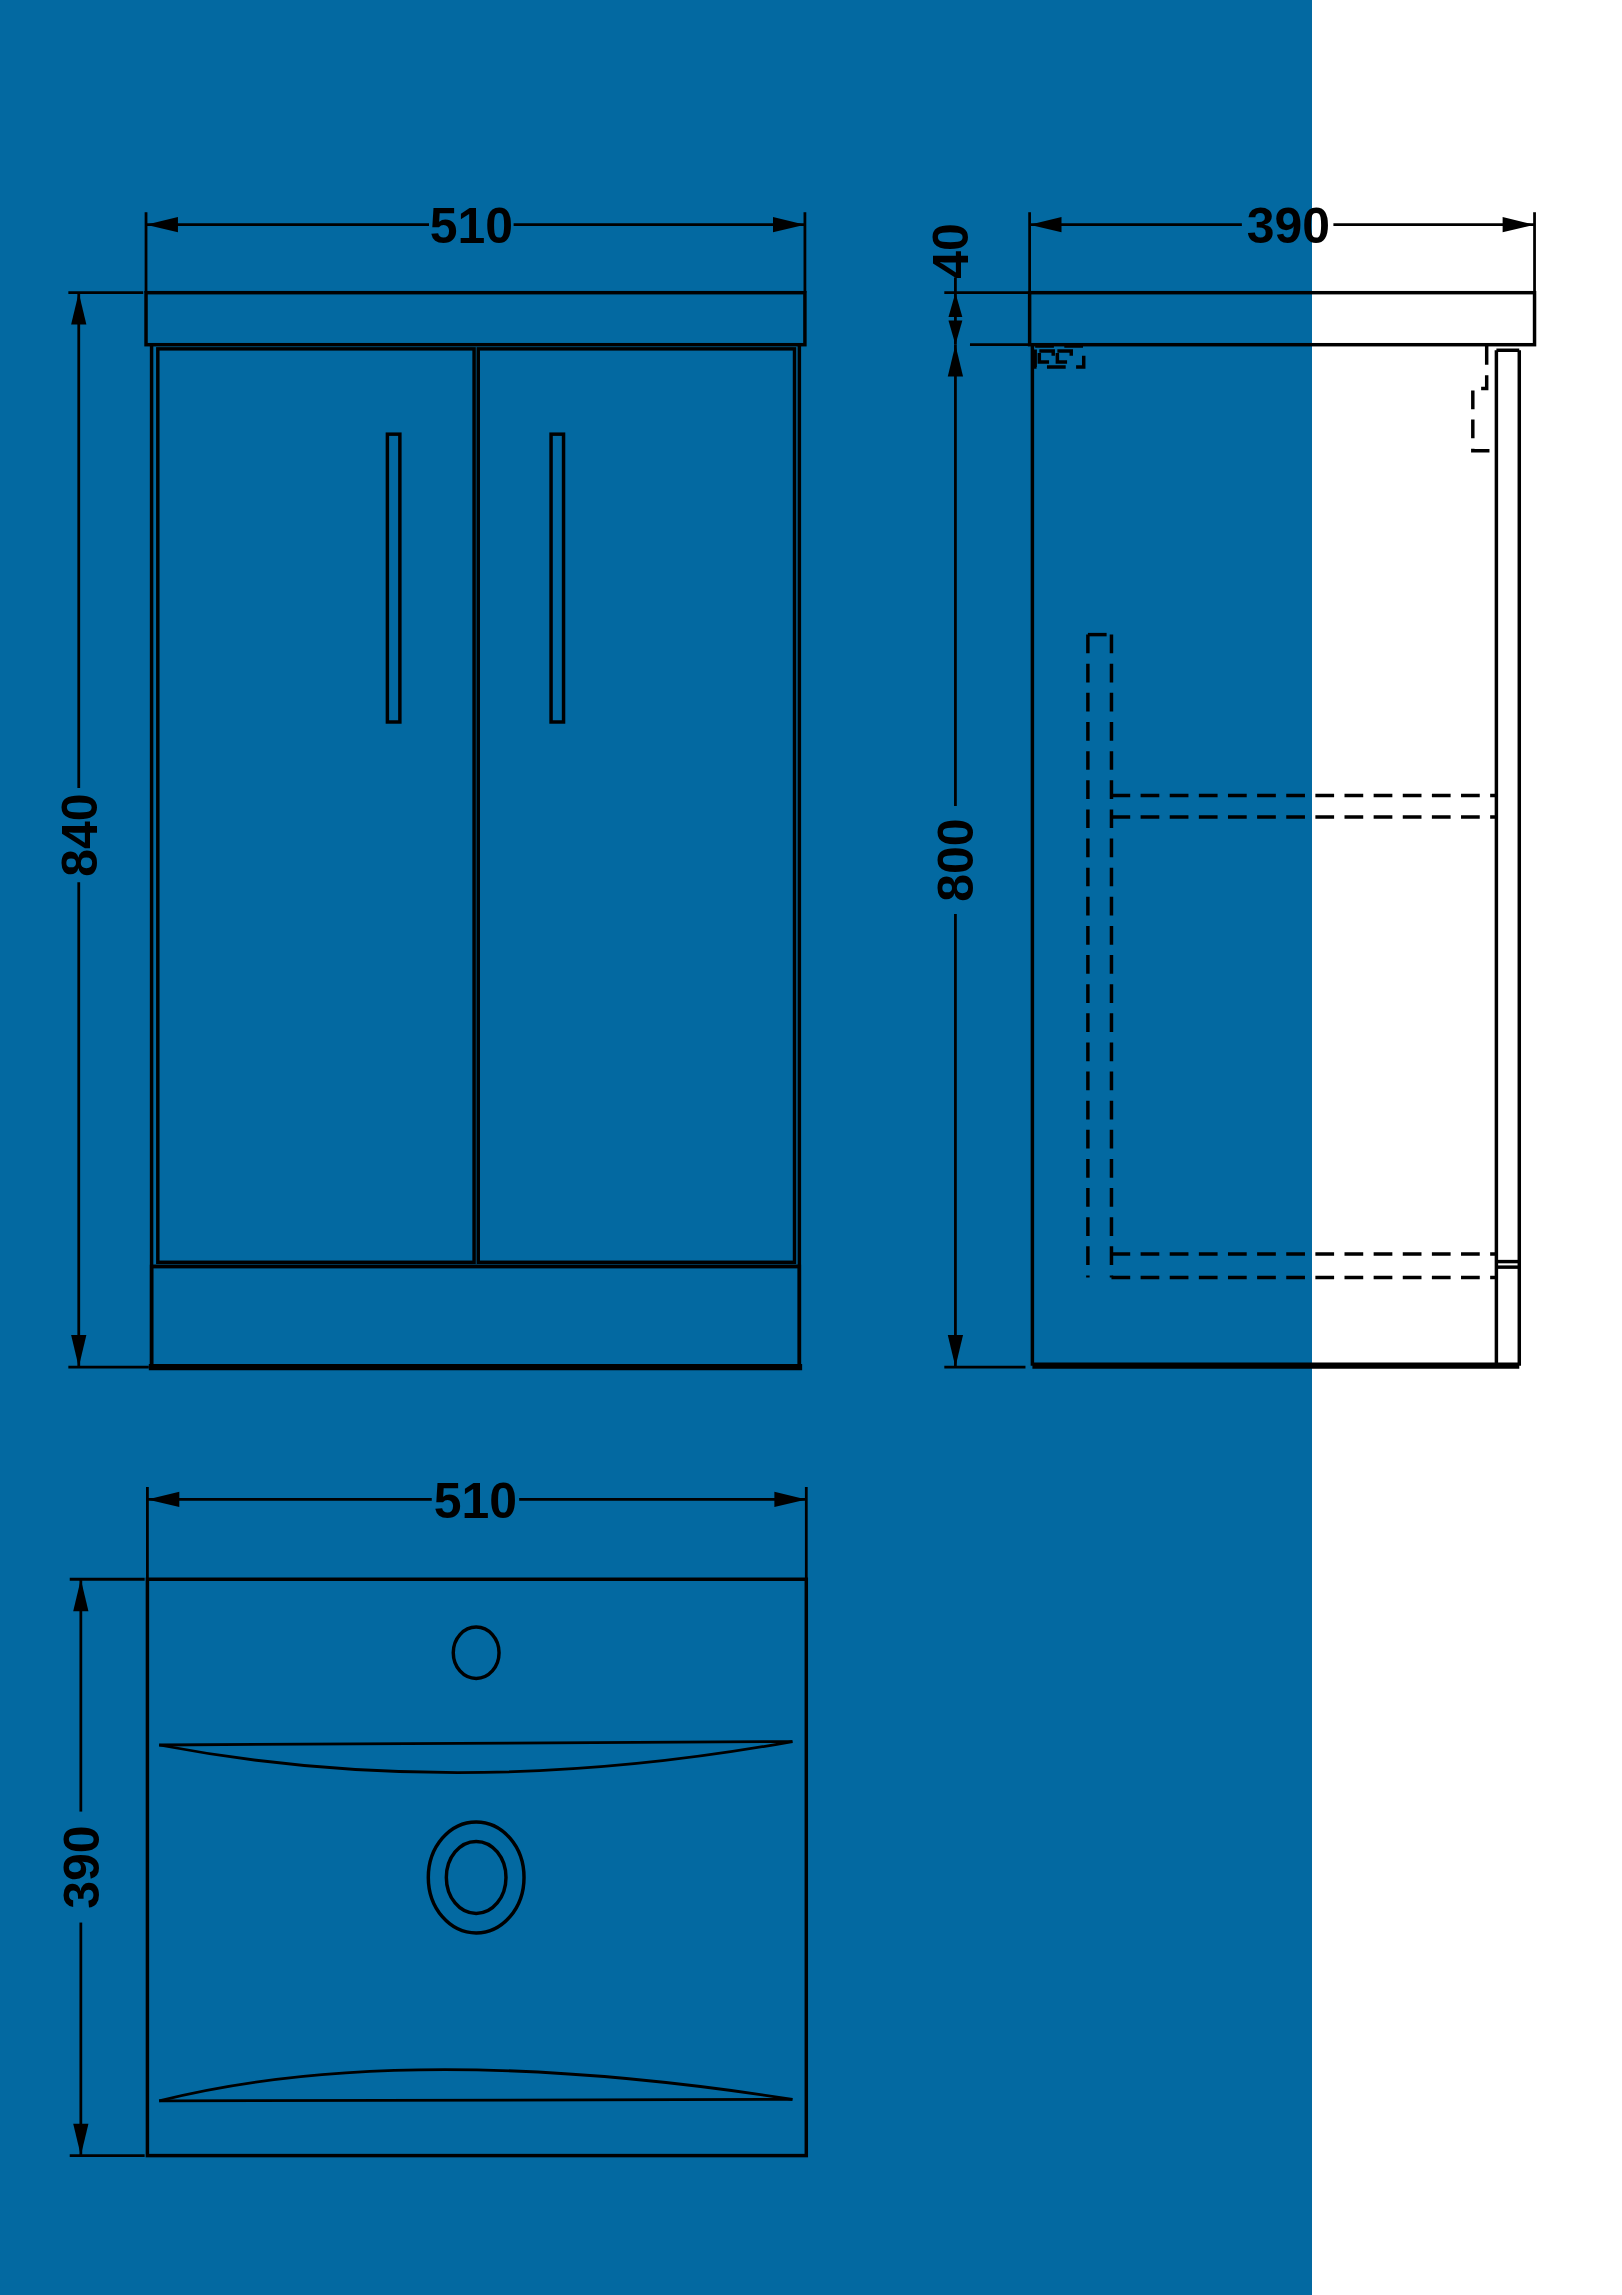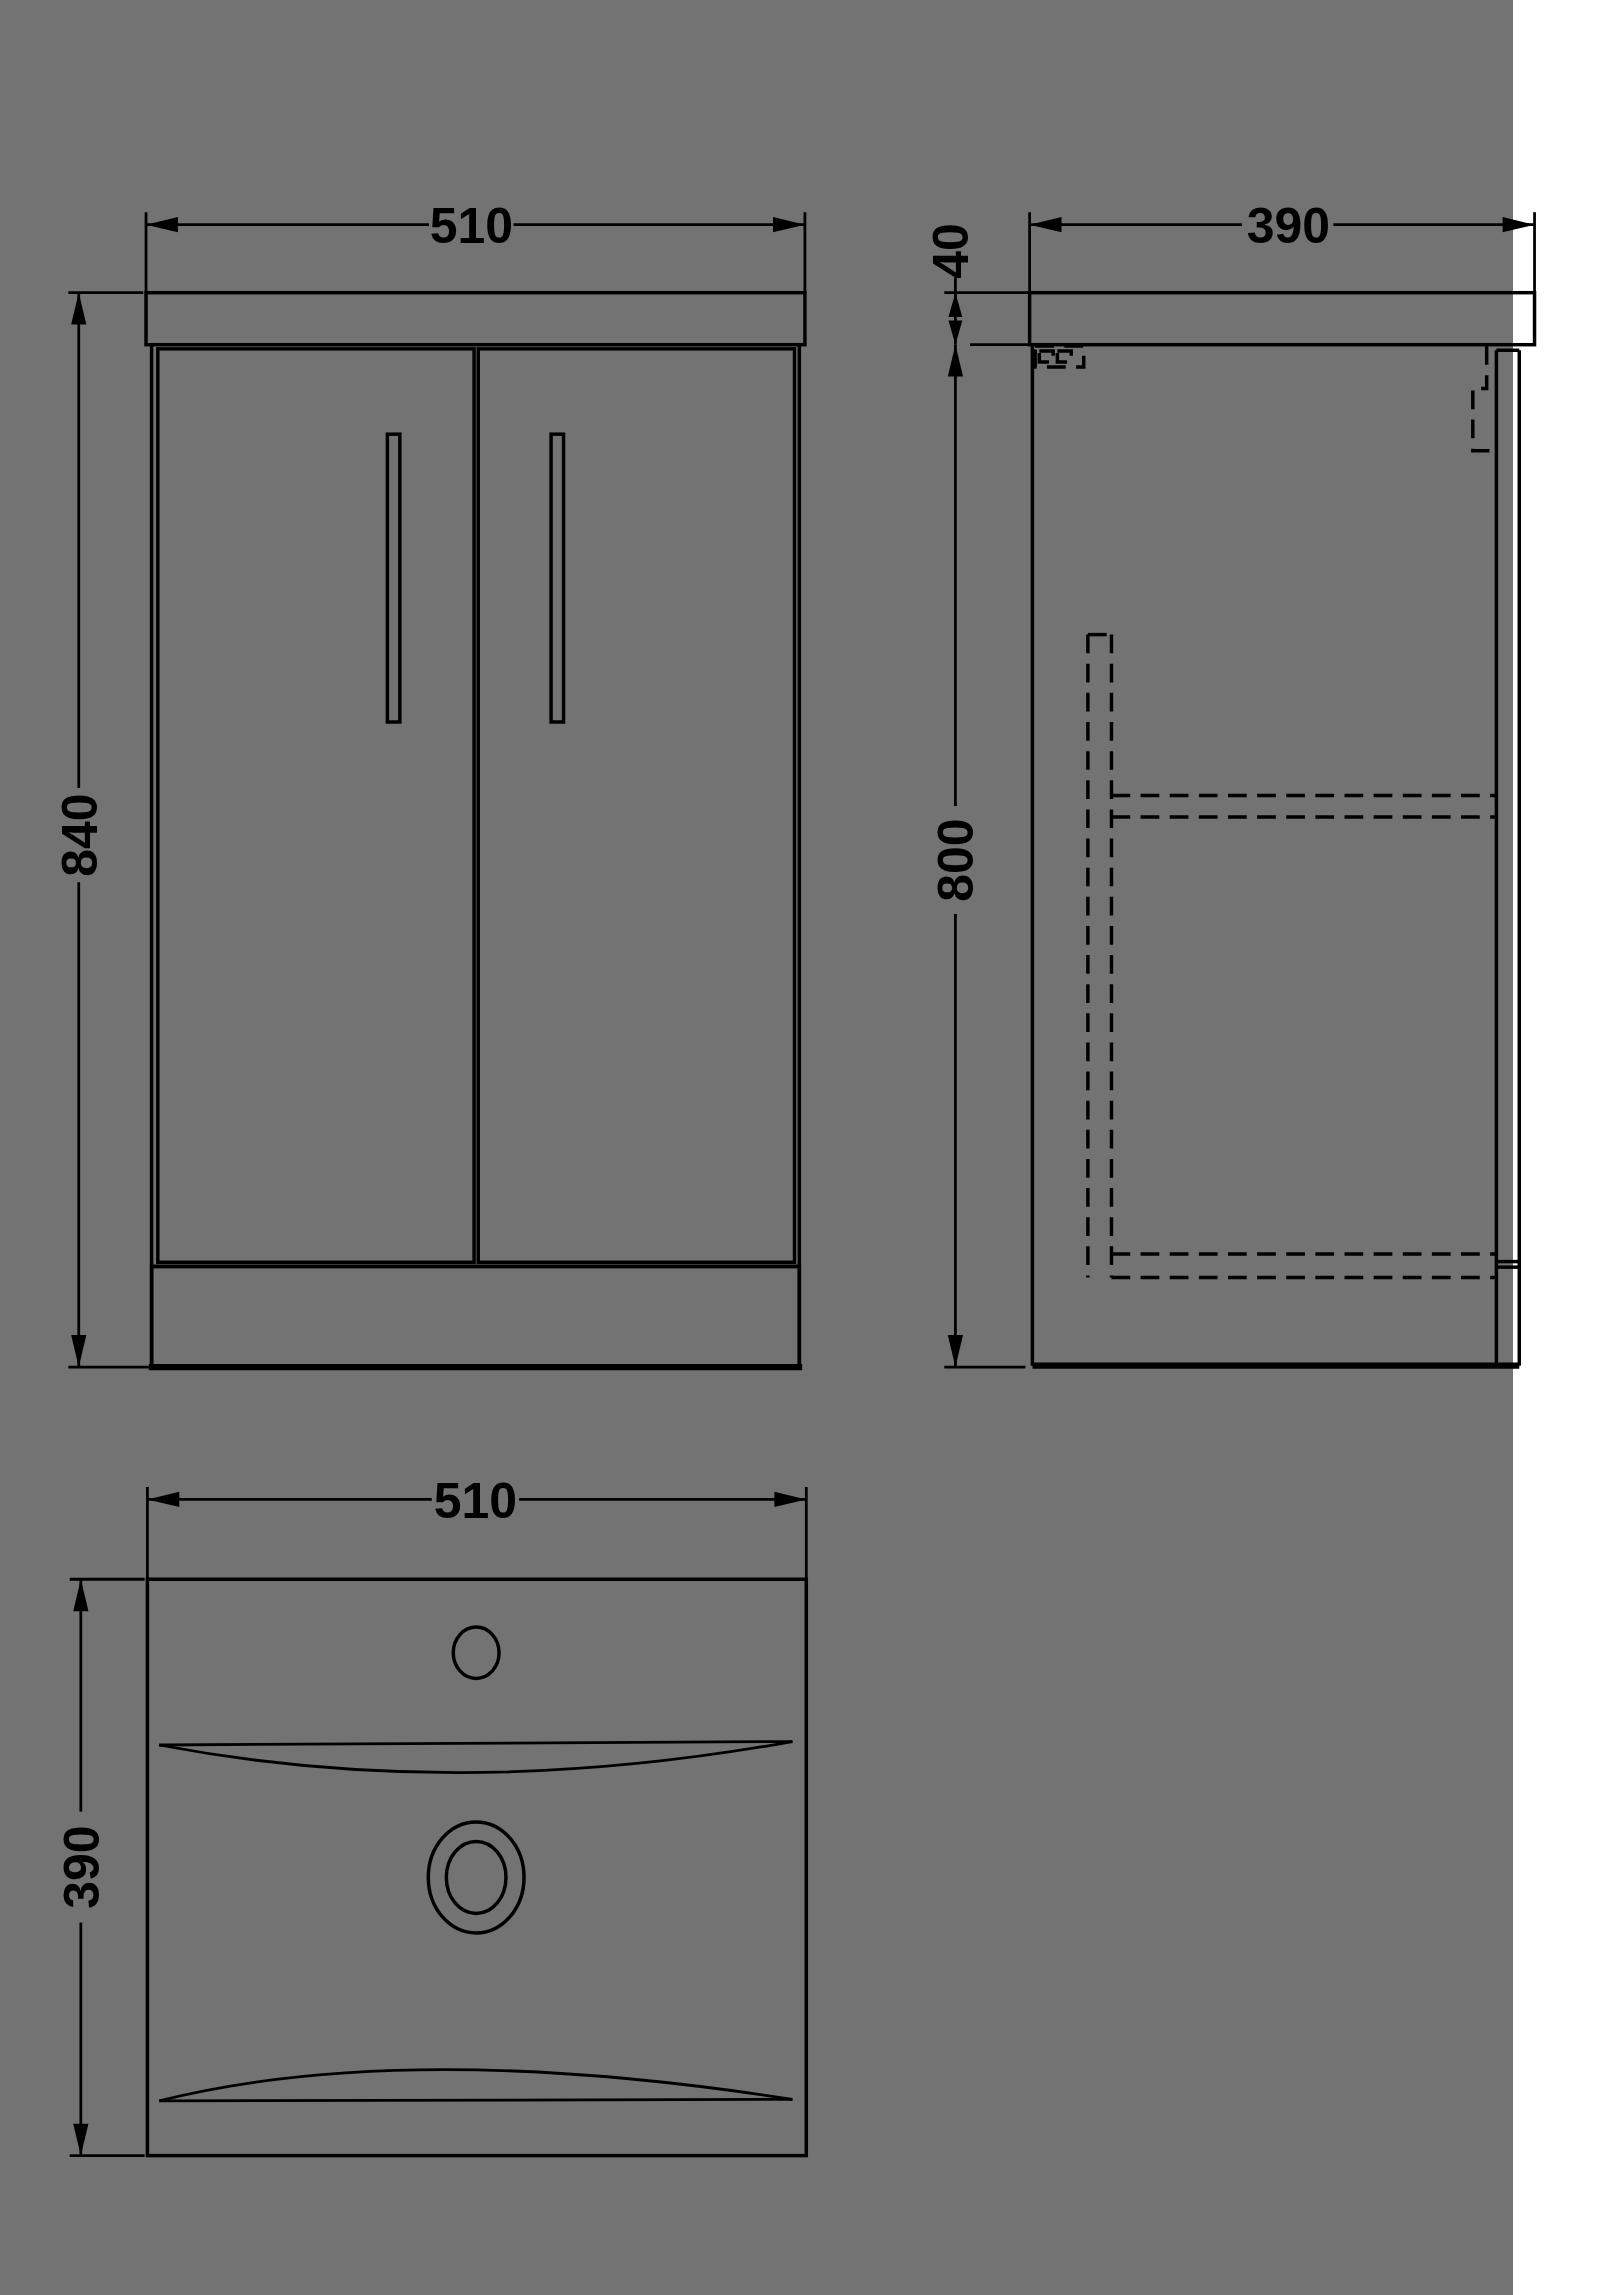--- a/index.html
+++ b/index.html
@@ -2,23 +2,23 @@
 <html style="font-size:11px"><head>
 <meta charset="utf-8">
 <style>
   html, body {
     margin: 0;
     padding: 0;
     background: #ffffff;
   }
   .sheet {
     position: relative;
-    width: 1513px;
+    width: 1312px;
     height: 2295px;
-    background: #737373;
+    background: #0369a1;
     font-family: "Liberation Sans", sans-serif;
   }
   svg { position: absolute; left: 0; top: 0; }
 
   .outline   { stroke: #000; stroke-width: 5; fill: none; }
   .outline-thin { stroke: #000; stroke-width: 4; fill: none; }
   .heavy     { stroke: #000; stroke-width: 9; fill: none; }
   .dim       { stroke: #000; stroke-width: 4; fill: none; }
   .hidden-e  { stroke: #000; stroke-width: 5; fill: none; stroke-dasharray: 27 15; }
   .arrow     { fill: #000; stroke: none; }

